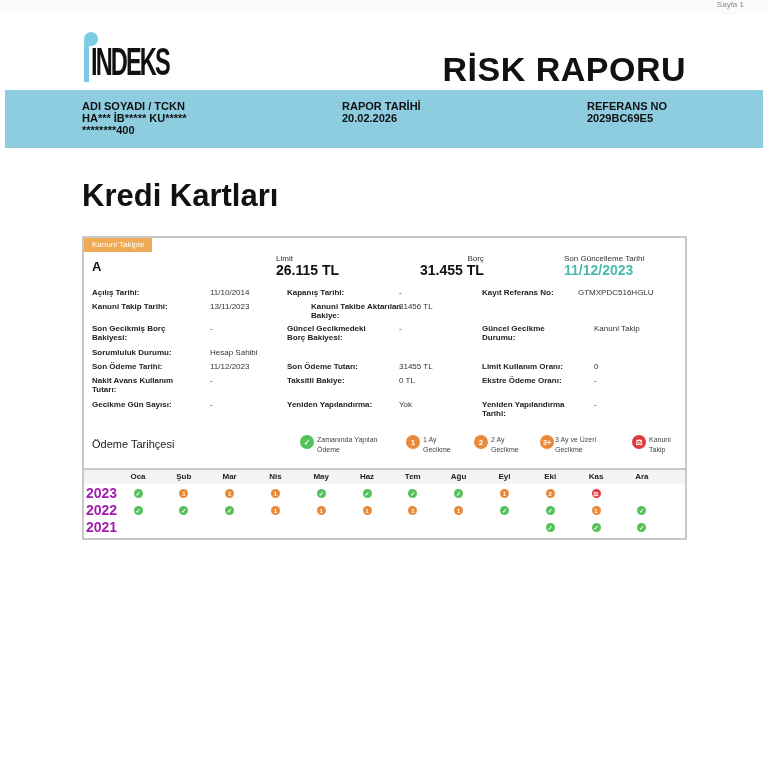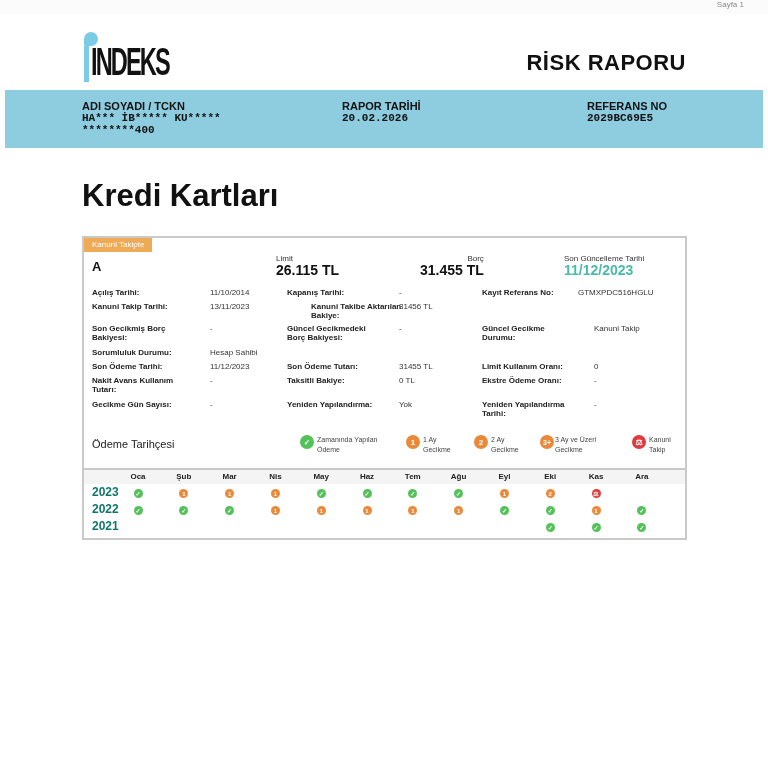--- a/index.html
+++ b/index.html
@@ -7,25 +7,25 @@
   body { font-family: "Liberation Sans", sans-serif; color: #111; position: relative; }
 
   .page-num { position: absolute; right: 24px; top: 0px; font-size: 8px; color: #888; }
   .topbar { position: absolute; left: 0; top: 0; width: 768px; height: 14px; background: #fbfbfb; }
 
   .logo { position: absolute; left: 82px; top: 30px; width: 80px; height: 58px; }
   .logo .dot { position: absolute; left: 2px; top: 2px; width: 14px; height: 14px; border-radius: 50% 50% 50% 10%; background: #7ccbe6; }
   .logo .f-bar { position: absolute; left: 2px; top: 16px; width: 5px; height: 36px; background: #7ccbe6; }
   .logo .word { position: absolute; left: 9px; top: 13px; font-family: "Liberation Sans", sans-serif; font-weight: 700; font-size: 38px; letter-spacing: -3px; transform: scaleX(0.62); transform-origin: left top; color: #111; line-height: 1; }
 
-  .report-title { position: absolute; right: 82px; top: 50px; font-size: 22px; font-weight: 700; letter-spacing: 0.5px; color: #111; }
+  .report-title { position: absolute; right: 82px; top: 50px; font-size: 34px; font-weight: 700; letter-spacing: 0.5px; color: #111; }
 
   .info-band { position: absolute; left: 5px; top: 90px; width: 758px; height: 58px; background: #8ecde0; }
   .info-col { position: absolute; top: 10px; font-size: 11px; font-weight: 700; line-height: 12px; color: #111; }
-  .info-col .v { font-weight: 700; font-family: Liberation Mono, monospace; }
+  .info-col .v { font-weight: 700; }
   .col1 { left: 77px; }
   .col2 { left: 337px; }
   .col3 { left: 582px; }
 
   .section-title { position: absolute; left: 82px; top: 178px; font-size: 31px; font-weight: 700; color: #111; }
 
   .card { position: absolute; left: 82px; top: 236px; width: 605px; height: 304px; border: 2px solid #c9c9c9; background: #fff; }
   .badge { position: absolute; left: 0; top: 0; height: 14px; padding: 0 8px; background: #eeaa55; color: #fff; font-size: 8px; line-height: 14px; }
   .card-code { position: absolute; left: 8px; top: 21px; font-size: 13px; font-weight: 700; }
   .sum { position: absolute; top: 16px; }
@@ -44,21 +44,21 @@
   .leg .txt { font-size: 7px; line-height: 10px; color: #444; margin-left: 3px; }
   .ic { display: inline-flex; width: 14px; height: 14px; border-radius: 50%; align-items: center; justify-content: center; color: #fff; font-size: 8px; font-weight: 700; flex-shrink: 0; }
   .ic.sm { width: 9px; height: 9px; font-size: 6px; }
   .g { background: #55c15a; }
   .o { background: #e98a3a; }
   .r { background: #e03a3f; }
 
   .grid-wrap { position: absolute; left: 0; top: 230px; width: 601px; height: 70px; border-top: 2px solid #c9c9c9; }
   .months-row { position: absolute; left: 0; top: 0; width: 601px; height: 14px; background: #f4f4f4; }
   .mon { position: absolute; top: 2px; width: 40px; text-align: center; font-size: 8px; font-weight: 700; color: #222; }
-  .year { position: absolute; left: 8px; font-size: 12px; font-weight: 700; color: #0f766e; }
+  .year { position: absolute; left: 2px; font-size: 14px; font-weight: 700; color: #a21caf; }
   .cell { position: absolute; width: 9px; height: 9px; }
 </style>
 </head>
 <body>
 
 <div class="topbar"></div>
 <div class="page-num">Sayfa 1</div>
 
 <div class="logo">
   <div class="dot"></div>

